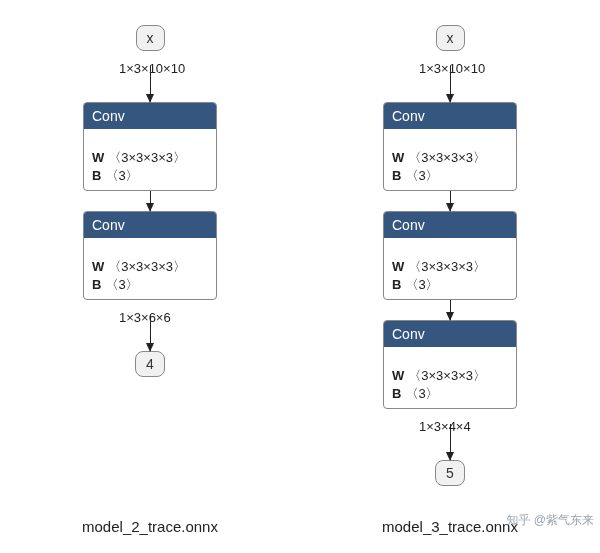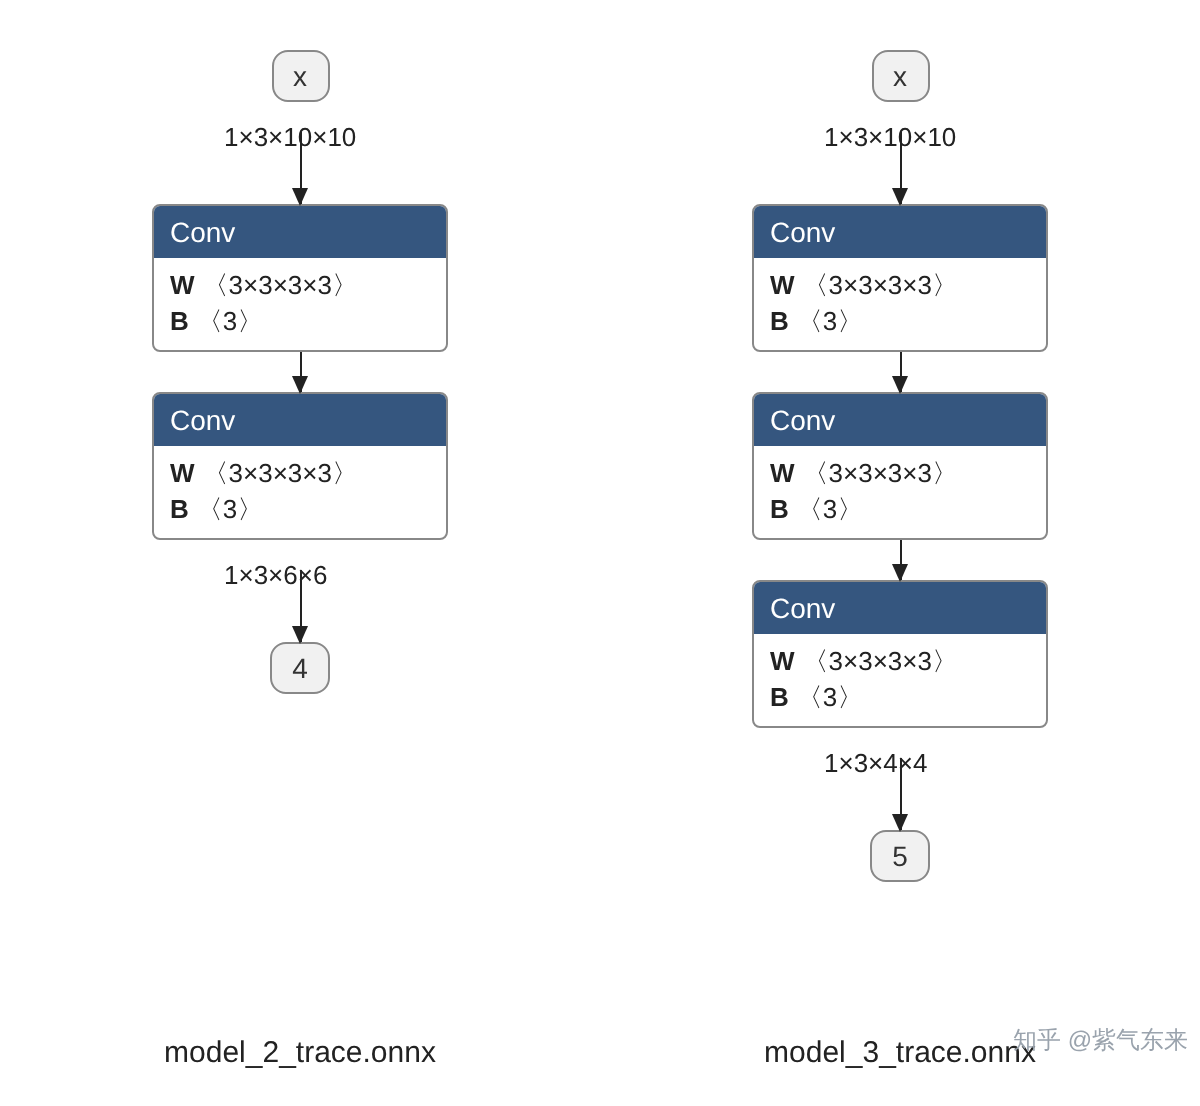--- a/index.html
+++ b/index.html
@@ -41,33 +41,33 @@
   .arrow-short { height: 20px; }
   .arrow-down::after {
     content: "";
     position: absolute;
     bottom: -1px; left: -4px;
     border-left: 4.5px solid transparent;
     border-right: 4.5px solid transparent;
     border-top: 9px solid #222;
   }
   .op {
-    width: 148px;
+    width: 134px;
     border: 1px solid #888;
     border-radius: 4px;
     overflow: hidden;
     background: #fff;
   }
   .op-hdr {
     background: #35567f;
     color: #fff;
     font-size: 14px;
     padding: 5px 8px;
   }
-  .op-body { padding: 5px 8px 6px 8px; font-size: 13px; color: #222; }
+  .op-body { padding: 20px 8px 6px 8px; font-size: 13px; color: #222; }
   .op-body .row { line-height: 1.35; white-space: nowrap; }
   .op-body b { font-weight: bold; margin-right: 4px; }
   .caption {
     font-size: 15px;
     color: #222;
     text-align: center;
     margin-top: 30px;
   }
   .captions {
     position: absolute;

